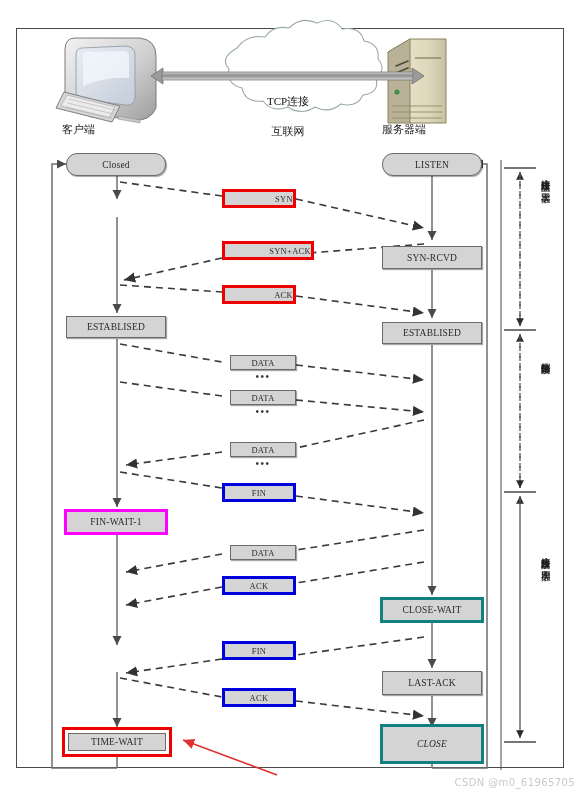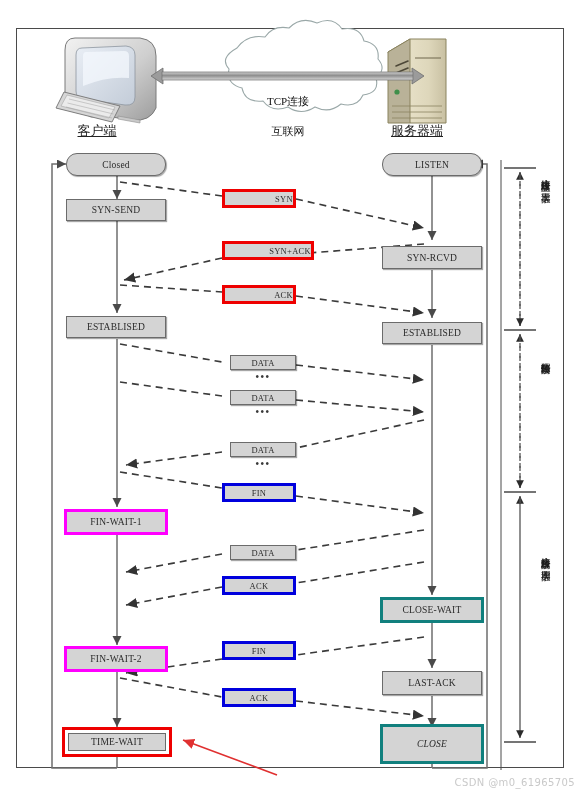--- a/index.html
+++ b/index.html
@@ -30,22 +30,22 @@
        border:1px solid #6b6b6b;display:flex;align-items:center;
        justify-content:center;font-size:8.5px;color:#2b2b2b;
        letter-spacing:.3px;white-space:nowrap;
        box-shadow:1px 1px 1px rgba(0,0,0,.35);}
   .msg.red{border:3px solid #ee0000;box-shadow:none;justify-content:flex-end;}
   .msg.blue{border:3px solid #0000dd;box-shadow:none;}
   .dots{position:absolute;font-size:10px;color:#3a3a3a;letter-spacing:1.5px;
         text-align:center;font-family:"Liberation Sans",sans-serif;}
 
   
-  .cap{position:absolute;font-size:13px;color:#222;text-align:center;
-       font-family:"DejaVu Sans",sans-serif;white-space:nowrap;text-decoration:underline;}
+  .cap{position:absolute;font-size:11px;color:#222;text-align:left;
+       font-family:"DejaVu Sans",sans-serif;white-space:nowrap;}
   .cloudtxt{position:absolute;font-size:11px;color:#111;text-align:center;
             white-space:nowrap;margin-top:37px;}
 
   
   .phase{position:absolute;writing-mode:vertical-rl;text-orientation:upright;
          font-size:9.5px;color:#1b1b1b;line-height:1.12;white-space:nowrap;
          font-family:"DejaVu Sans",sans-serif;letter-spacing:.5px;}
 
   .wm{position:absolute;right:6px;bottom:4px;font-size:10px;color:#c9c9c9;
       font-family:"DejaVu Sans",sans-serif;letter-spacing:.4px;}
@@ -215,31 +215,25 @@
   </svg>
 
   <div class="cap" style="left:62px;top:122px;width:70px;">客户端</div>
   <div class="cap" style="left:382px;top:122px;width:70px;">服务器端</div>
   <div class="cloudtxt" style="left:228px;top:57px;width:120px;">TCP连接</div>
   <div class="cloudtxt" style="left:228px;top:87px;width:120px;">互联网</div>
 
   <div class="box rounded" style="left:66px;top:153px;width:100px;height:23px;">
     <span>Closed</span>
   </div>
-  <div class="box" style="left:66px;top:199px;width:100px;height:22px;">
-    <span>SYN-SEND</span>
-  </div>
   <div class="box" style="left:66px;top:316px;width:100px;height:22px;">
     <span>ESTABLISED</span>
   </div>
   <div class="box magenta" style="left:64px;top:509px;width:104px;height:26px;">
     <span>FIN-WAIT-1</span>
-  </div>
-  <div class="box magenta" style="left:64px;top:646px;width:104px;height:26px;">
-    <span>FIN-WAIT-2</span>
   </div>
   <div class="box redout" style="left:62px;top:727px;width:110px;height:30px;padding-left:16px;">
     <span class="inner">
         <span>TIME-WAIT</span>
       </span>
   </div>
 
   <div class="box" style="left:382px;top:246px;width:100px;height:23px;">
     <span>SYN-RCVD</span>
   </div>

